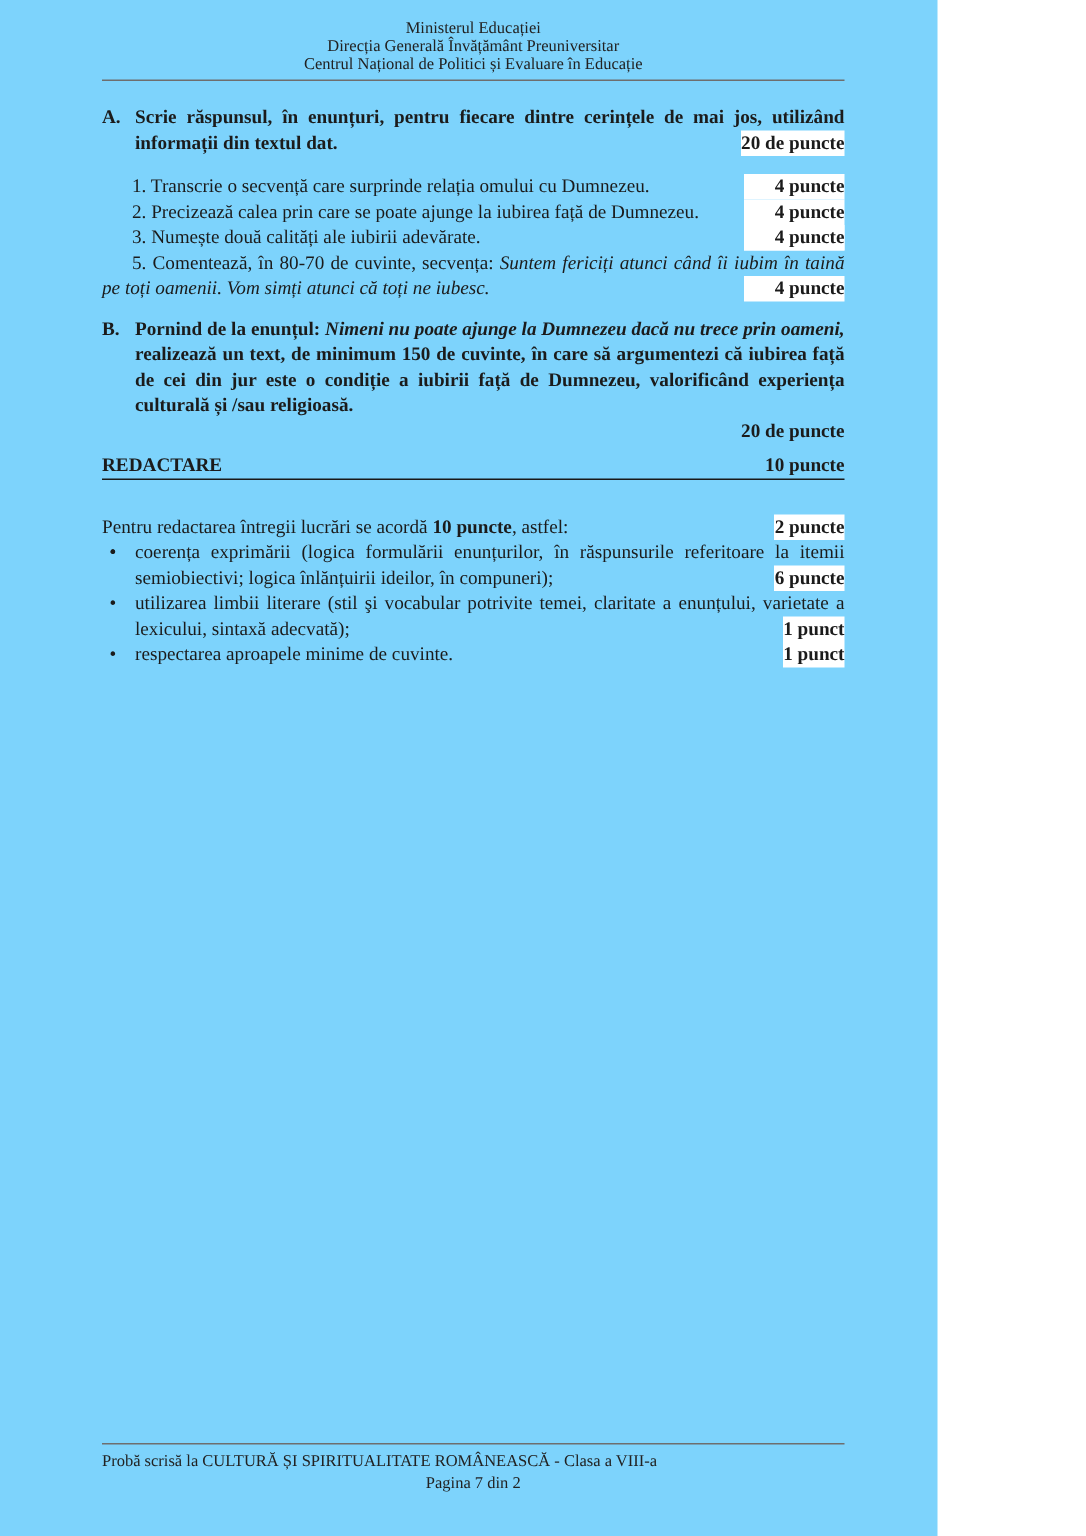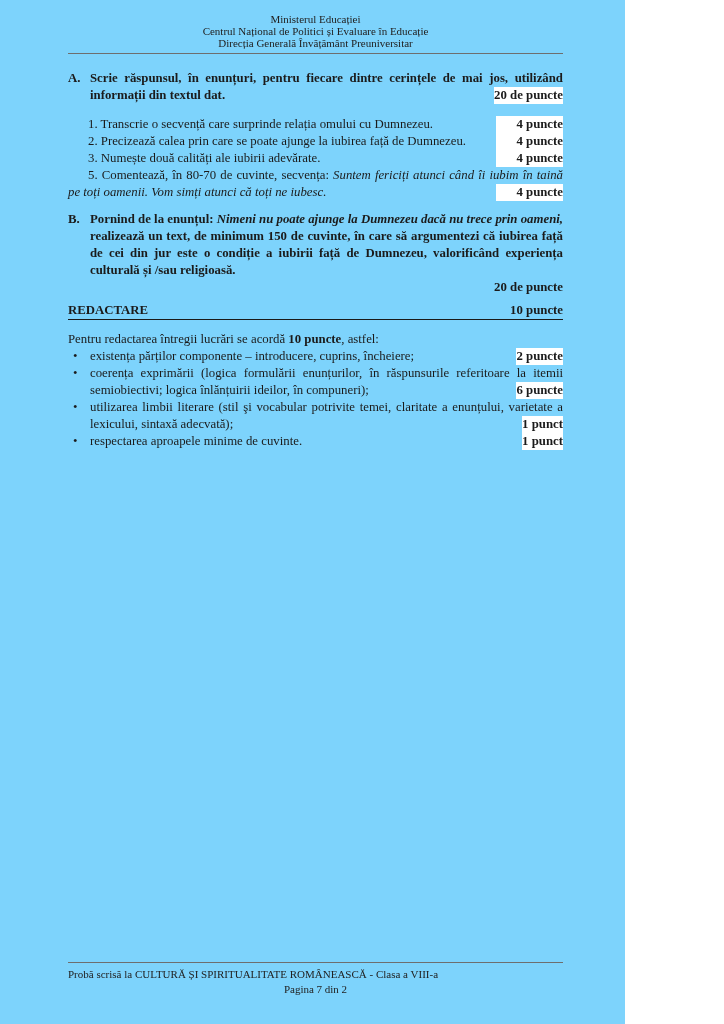--- a/index.html
+++ b/index.html
@@ -47,43 +47,43 @@
   .section-b { margin-top: 10px; }
   .pts-line { text-align: right; font-weight: bold; }
 
   .redactare-row {
     margin-top: 6px;
     display: flex;
     justify-content: space-between;
     border-bottom: 1.5px solid #191919;
     font-weight: bold;
   }
-  .pentru { margin-top: 11px; }
+  .pentru { margin-top: 23px; }
   .bullet { position: relative; padding-left: 22px; }
   .bullet-glyph { position: absolute; left: 5px; top: 0; }
 
   .footer {
     position: absolute;
     left: 68px; right: 62px; top: 962px;
     font-size: 11px;
     line-height: 14.5px;
     color: #222;
   }
   .footer-rule { height: 1px; background: #6e6e6e; margin-bottom: 4px; }
   .footer-line2 { text-align: center; }
 </style>
 </head>
 <body>
 
 <div class="page">
 
   <div class="header">
     <div>Ministerul Educației</div>
+    <div>Direcția Generală Învățământ Preuniversitar</div>
     <div>Centrul Național de Politici și Evaluare în Educație</div>
-    <div>Direcția Generală Învățământ Preuniversitar</div>
   </div>
   <div class="rule"></div>
 
   <div class="content">
 
     <div class="hang section-a-heading">
       <span class="ab-label">A.</span>
       <div class="justify">
         <span class="b">Scrie răspunsul, în enunțuri, pentru fiecare dintre cerințele de mai jos, utilizând informații din textul dat.</span>
       </div>
@@ -125,21 +125,20 @@
       <span>10 puncte</span>
     </div>
 
     <div class="pentru">
       <span>Pentru redactarea întregii lucrări se acordă </span><span class="b">10 puncte</span><span>, astfel:</span>
     </div>
 
     <div>
       <div class="bullet justify">
         <span class="bullet-glyph">•</span>
-        <span>existența părților componente – introducere, cuprins, încheiere;</span>
         <span class="pts-abs">2 puncte</span>
       </div>
       <div class="bullet justify">
         <span class="bullet-glyph">•</span>
         <span>coerența exprimării (logica formulării enunțurilor, în răspunsurile referitoare la itemii semiobiectivi; logica înlănțuirii ideilor, în compuneri);</span>
         <span class="pts-abs">6 puncte</span>
       </div>
       <div class="bullet justify">
         <span class="bullet-glyph">•</span>
         <span>utilizarea limbii literare (stil şi vocabular potrivite temei, claritate a enunțului, varietate a lexicului, sintaxă adecvată);</span>

